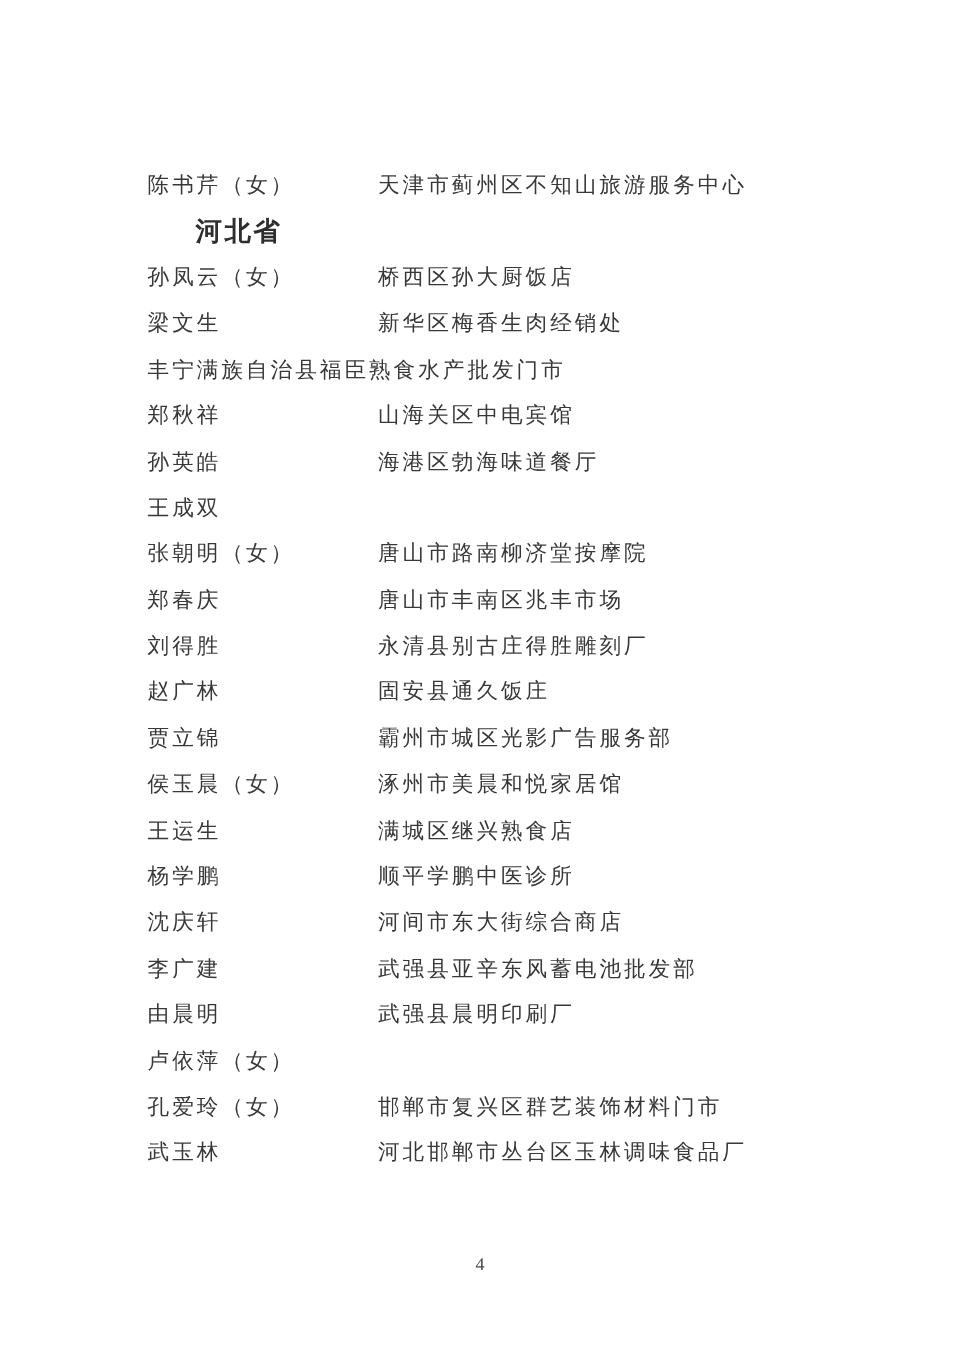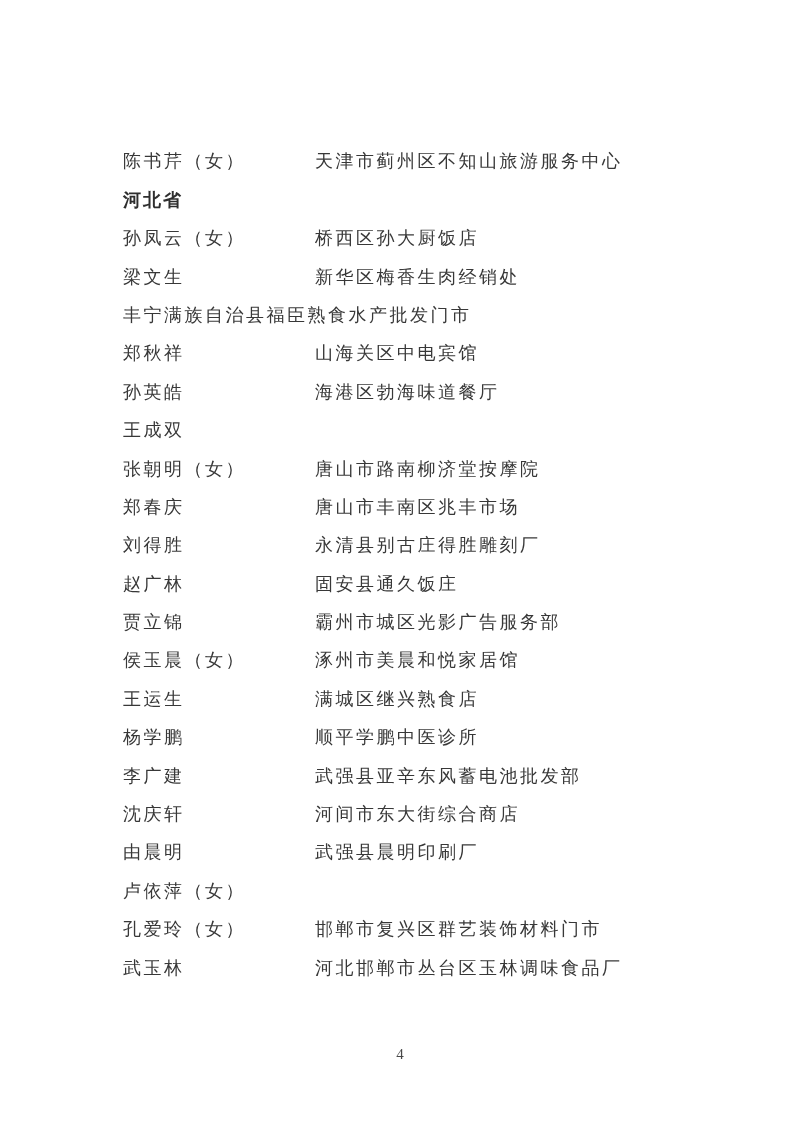--- a/index.html
+++ b/index.html
@@ -17,39 +17,40 @@
     color: #383838;
   }
   .roster {
     position: absolute;
     left: 123px;
     top: 135px;
     width: 630px;
   }
   .row {
     display: flex;
-    align-items: flex-end;
+    align-items: center;
     height: 38.4px;
     font-size: 18px;
     letter-spacing: 2.5px;
     white-space: nowrap;
   }
   .name {
     flex: 0 0 192px;
     width: 192px;
   }
   .org {
     flex: 1;
   }
   .row.section .section-text {
     font-weight: bold;
     font-family: "Liberation Sans", "DejaVu Sans", sans-serif;
     letter-spacing: 2px;
-    font-size: 18px;
+    font-size: 22px;
     color: #2e2e2e;
+    margin-left: 40px;
   }
   .page-number {
     position: absolute;
     left: 0;
     right: 0;
     top: 1046px;
     text-align: center;
     font-size: 15px;
     letter-spacing: 0;
     color: #474747;
@@ -132,27 +133,27 @@
     <span class="name">王运生</span>
     <span class="org">满城区继兴熟食店</span>
   </div>
 
   <div class="row">
     <span class="name">杨学鹏</span>
     <span class="org">顺平学鹏中医诊所</span>
   </div>
 
   <div class="row">
-    <span class="name">李广建</span>
-    <span class="org">武强县亚辛东风蓄电池批发部</span>
+    <span class="name">沈庆轩</span>
+    <span class="org">河间市东大街综合商店</span>
   </div>
 
   <div class="row">
-    <span class="name">沈庆轩</span>
-    <span class="org">河间市东大街综合商店</span>
+    <span class="name">李广建</span>
+    <span class="org">武强县亚辛东风蓄电池批发部</span>
   </div>
 
   <div class="row">
     <span class="name">由晨明</span>
     <span class="org">武强县晨明印刷厂</span>
   </div>
 
   <div class="row">
     <span class="name">卢依萍（女）</span>
   </div>

